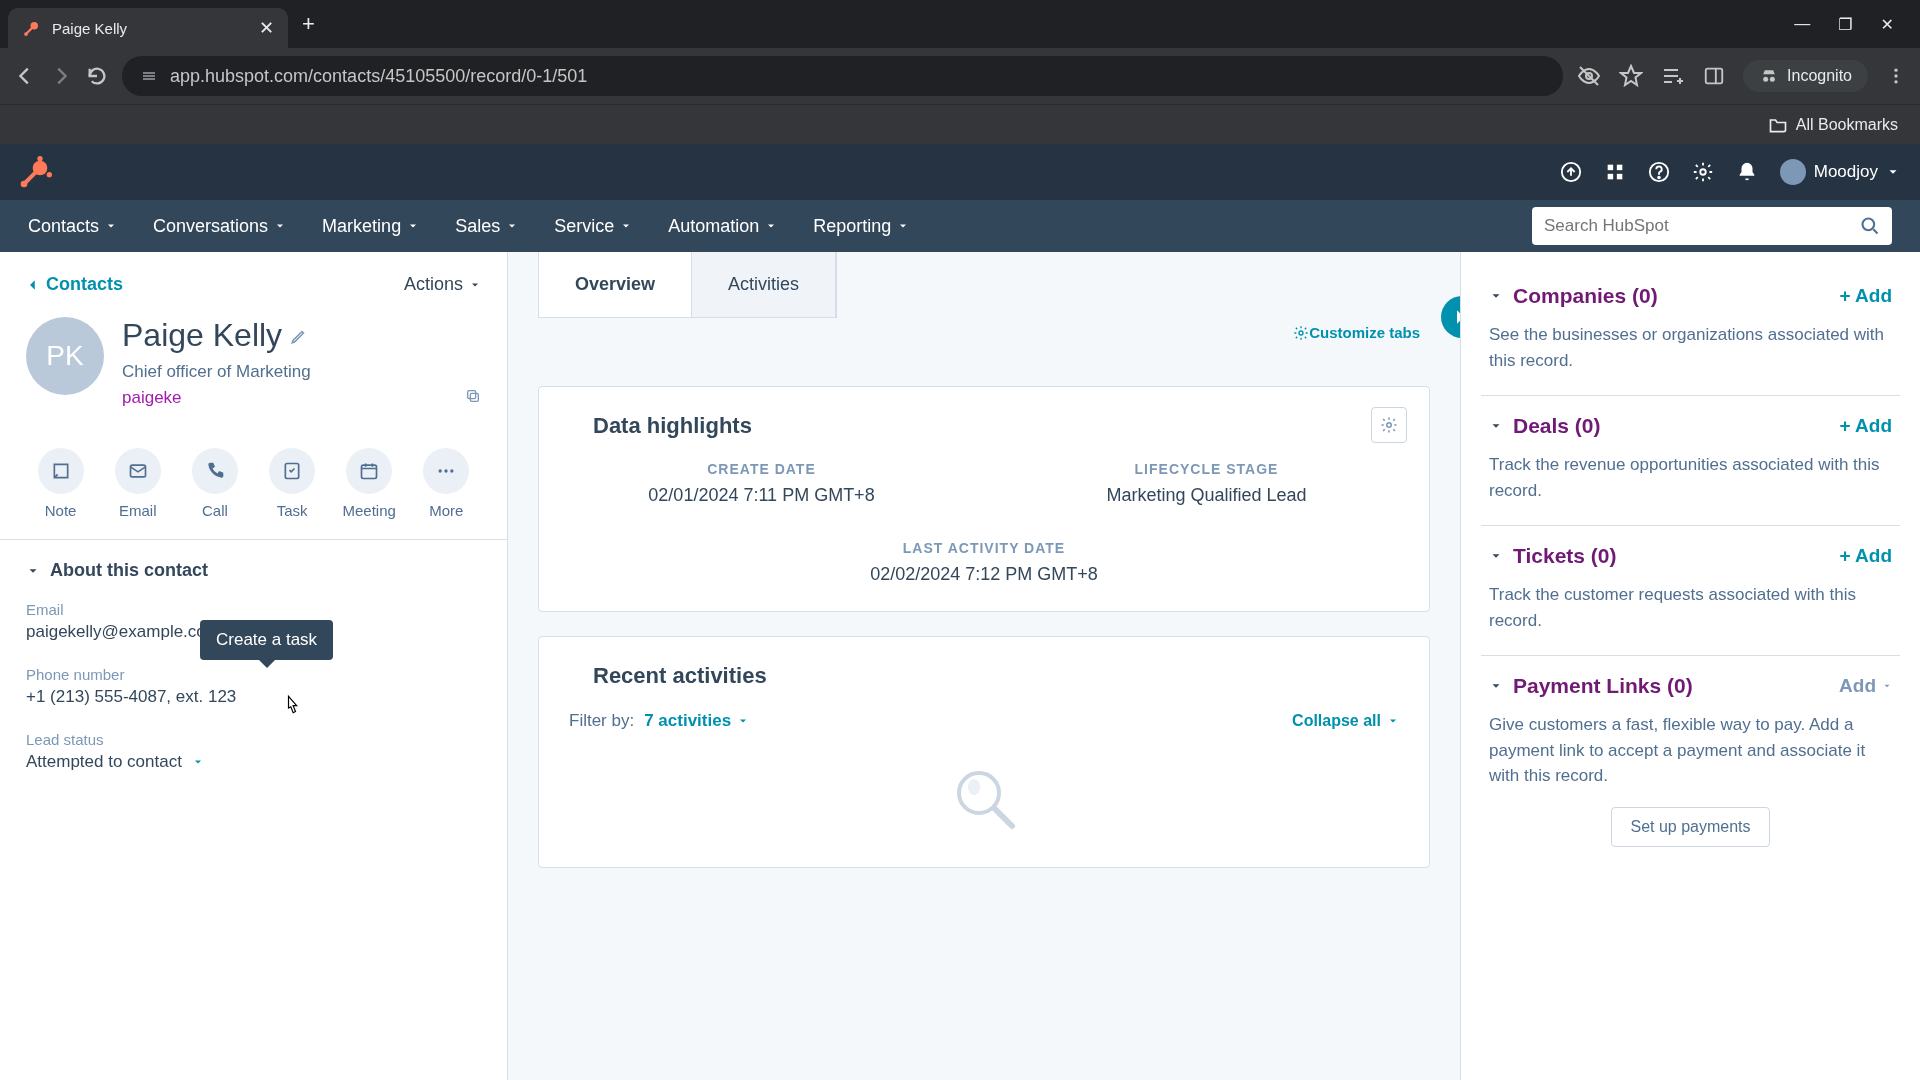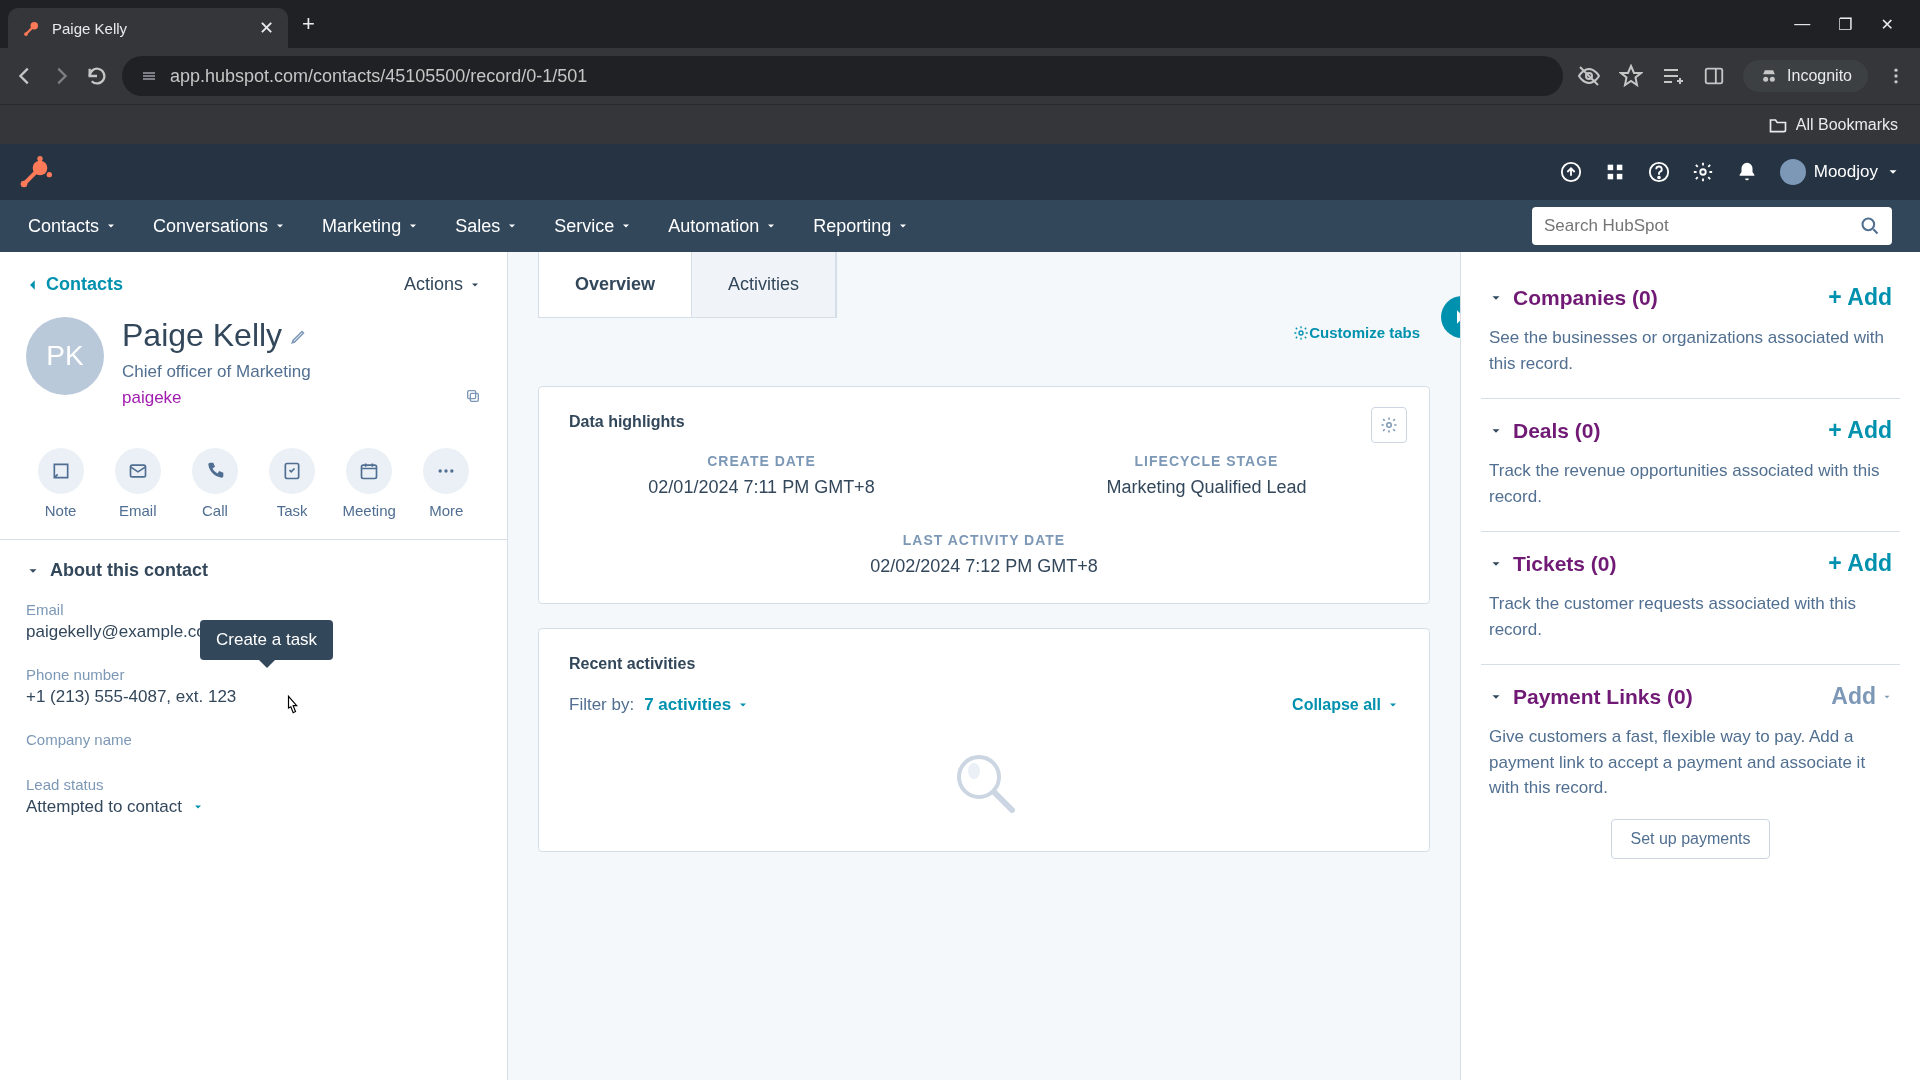--- a/index.html
+++ b/index.html
@@ -80,40 +80,40 @@
 
 
 .tabs-row { display:flex; background:#fff; border:1px solid #d6dfe8; border-top:none; width:fit-content; margin-bottom: 18px;}
 .tab-btn { padding:22px 36px; font-size:18px; color:#33475b; cursor:pointer; border-right:1px solid #d6dfe8; }
 .tab-btn.active { font-weight:700; background:#fff; }
 .tab-btn.inactive { background:#f0f4f8; }
 
 .customize-link { position:absolute; top:72px; right:40px; color:#0091ae; font-size:15px; font-weight:600; display:flex; align-items:center; cursor:pointer;}
 
 .card { background:#fff; border:1px solid #d6dfe8; border-radius:4px; padding:26px 30px; margin-bottom:24px; position:relative;}
-.card-title { font-size:16px; font-weight:700; color:#33475b; margin-bottom:22px; }
+.card-title { font-size:22px; font-weight:700; color:#33475b; margin-bottom:22px;margin-left:24px; }
 .card-gear { position:absolute; top:20px; right:22px; width:36px; height:36px; border:1px solid #cbd6e2; border-radius:4px; display:flex; align-items:center; justify-content:center; color:#7c98b6; cursor:pointer;}
 
 .highlights-grid { display:flex; flex-wrap:wrap; gap: 34px 60px; }
 .hl-item { flex:1; min-width:280px; text-align:center;}
 .hl-label { font-size:14px; font-weight:700; letter-spacing:1px; color:#7c98b6; margin-bottom:8px; text-transform:uppercase;}
 .hl-value { font-size:18px; color:#33475b; }
 
 .filter-row { display:flex; align-items:center; justify-content:space-between; }
 .filter-left { display:flex; align-items:center; gap:10px; font-size:17px; color:#516f90;}
 .filter-link { color:#0091ae; font-weight:600; display:flex; align-items:center; gap:6px; cursor:pointer;}
 
 .activities-empty { display:flex; justify-content:center; padding-top:30px;}
 .magnifier { width:80px; height:80px; }
 
 
 .side-card { border-bottom:1px solid #d6dfe8; padding:18px 8px 22px; }
 .side-head { display:flex; align-items:center; gap:10px; }
 .side-title { font-size:21px; font-weight:700; color:#701a75; flex:1; }
-.side-add { color:#0091ae; font-size:23px; font-weight:600; cursor:pointer;}
+.side-add { color:#0091ae; font-size:19px; font-weight:600; cursor:pointer;}
 .side-body { font-size:17px; color:#516f90; margin-top:14px; line-height:1.5; }
 .setup-btn { margin-top:18px; display:inline-block; border:1px solid #cbd6e2; border-radius:4px; padding:10px 18px; color:#516f90; font-size:16px; cursor:pointer;}
 
 .expand-btn { position:absolute; top:44px; right:-2px; width:42px; height:42px; border-radius:50%; background:#0091ae; display:flex; align-items:center; justify-content:center; color:#fff; cursor:pointer; z-index:30; transform:translateX(50%);}
 
 
 ::-webkit-scrollbar { width:14px; }
 ::-webkit-scrollbar-thumb { background:#c0c8d0; border-radius:8px; }
 ::-webkit-scrollbar-track { background:#eef1f4; }
 
@@ -429,24 +429,20 @@
         <span>About this contact</span>
       </div>
 
       <div class="field-block">
         <div class="field-label">Email</div>
         <div class="field-value">paigekelly@example.com</div>
       </div>
       <div class="field-block">
         <div class="field-label">Phone number</div>
         <div class="field-value">+1 (213) 555-4087, ext. 123</div>
-      </div>
-      <div class="field-block">
-        <div class="field-label">Company name</div>
-        <div class="field-value"></div>
       </div>
       <div class="field-block">
         <div class="field-label">Lead status</div>
         <div class="lead-status">
           <span>Attempted to contact</span>
           <svg width="12" height="12" viewBox="0 0 24 24" fill="#0091ae">
               <path d="M6 9l6 6 6-6z"></path>
             </svg>
         </div>
       </div>

